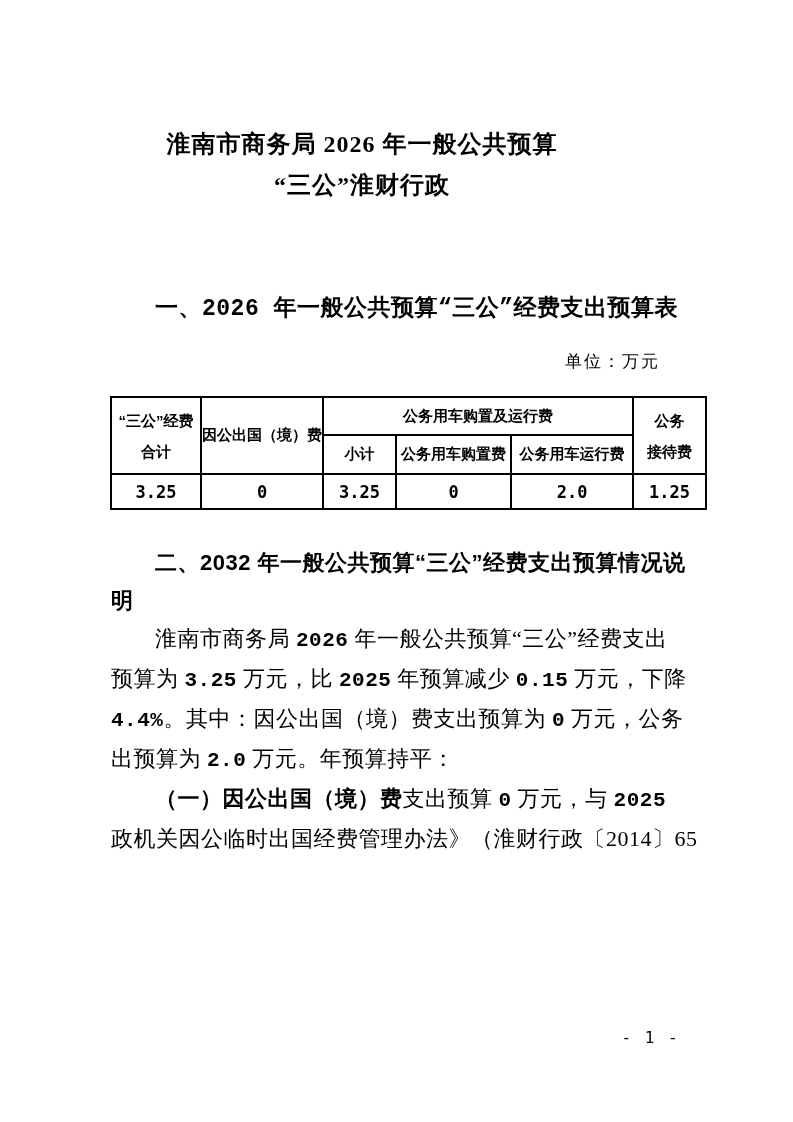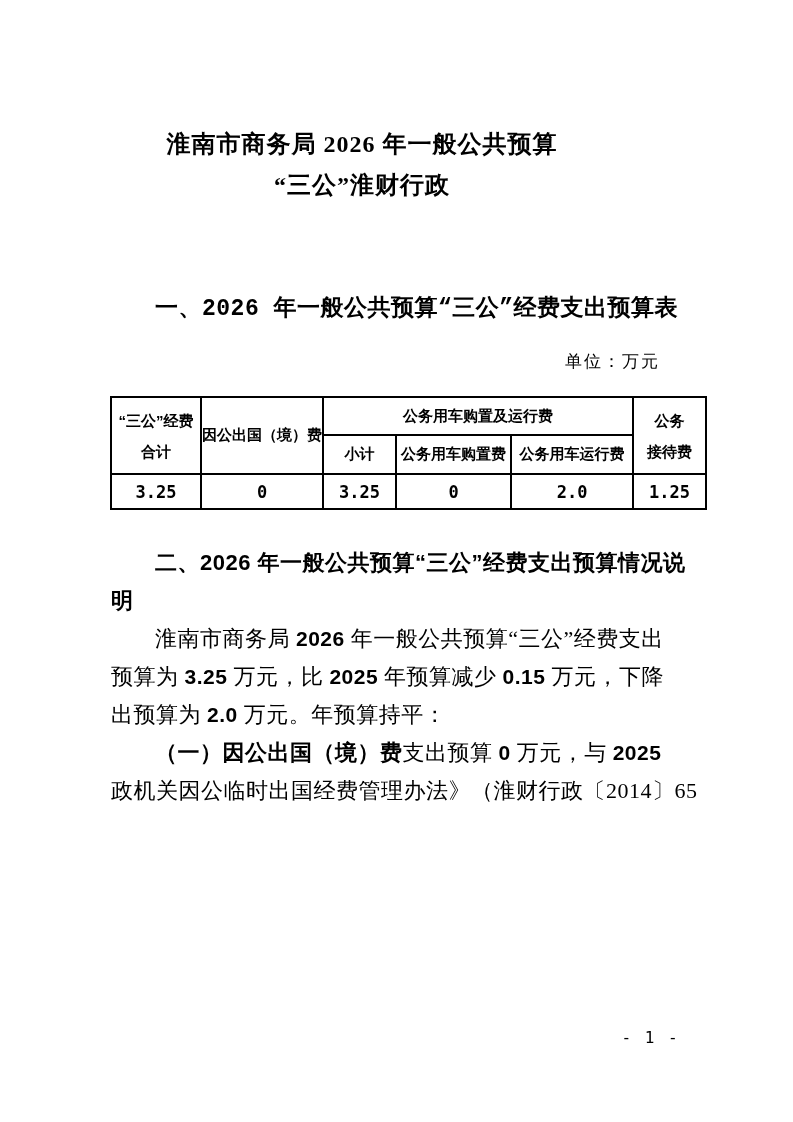--- a/index.html
+++ b/index.html
@@ -74,21 +74,21 @@
     line-height: 38px;
   }
   .content .line { white-space: nowrap; letter-spacing: 0.5px; }
   .content .line.indent { padding-left: 44px; }
   .content .line.heading {
     font-weight: bold;
     font-family: "Liberation Sans", sans-serif;
   }
   .content span.b { font-weight: bold; }
   .content span.m {
-    font-family: Liberation Sans, sans-serif;
+    font-family: Liberation Mono, monospace;
     font-size: 21px;
     font-weight: bold;
   }
 
   
   .page-number {
     position: absolute; top: 1028px; left: 608px; width: 85px;
     text-align: center;
     font-size: 16px;
     font-family: "DejaVu Sans Mono", monospace;
@@ -141,24 +141,25 @@
         <td>0</td>
         <td>3.25</td>
         <td>0</td>
         <td>2.0</td>
         <td>1.25</td>
       </tr>
     </tbody>
   </table>
 
   <div class="content">
-      <div class="line indent heading"><span class="b">二、2026 年一般公共预算“三公”经费支出预算情况说</span></div>
+      <div class="line indent heading"><span class="b">二、2032 年一般公共预算“三公”经费支出预算情况说</span></div>
       <div class="line heading"><span class="b">明</span></div>
       <div class="line indent"><span>淮南市商务局 </span><span class="b m">2026</span><span> 年一般公共预算“三公”经费支出</span></div>
       <div class="line"><span>预算为 </span><span class="b m">3.25</span><span> 万元，比 </span><span class="b m">2025</span><span> 年预算减少 </span><span class="b m">0.15</span><span> 万元，下降</span></div>
+      <div class="line"><span class="b m">4.4%</span><span>。其中：因公出国（境）费支出预算为 </span><span class="b m">0</span><span> 万元，公务</span></div>
       <div class="line"><span>出预算为 </span><span class="b m">2.0</span><span> 万元。年预算持平：</span></div>
       <div class="line indent"><span class="b">（一）因公出国（境）费</span><span>支出预算 </span><span class="b m">0</span><span> 万元，与 </span><span class="b m">2025</span></div>
       <div class="line"><span>政机关因公临时出国经费管理办法》（淮财行政〔2014〕65</span></div>
     </div>
 
   <div class="page-number">- 1 -</div>
 
 </div>
 
 </body></html>

